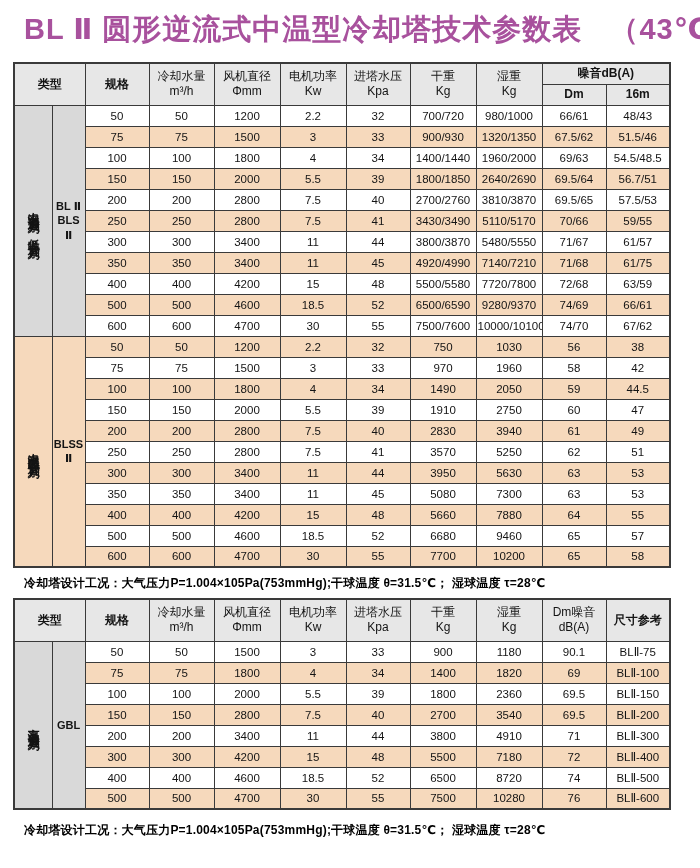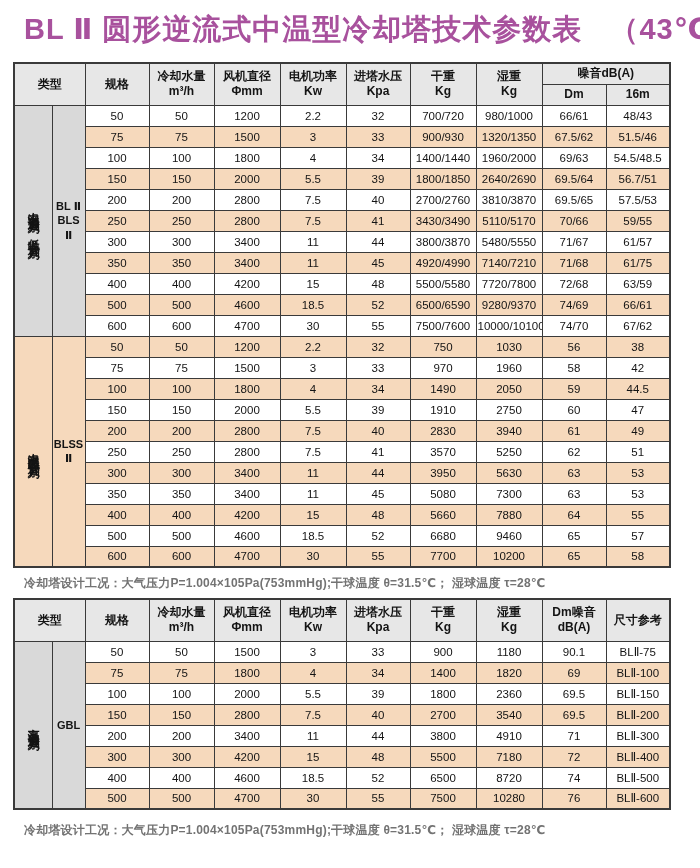--- a/index.html
+++ b/index.html
@@ -31,38 +31,38 @@
   }
   table.spec th, table.spec td{
     border:1px solid var(--border);
     text-align:center;vertical-align:middle;
     padding:0 1px;overflow:hidden;white-space:nowrap;
   }
   table.spec thead th{
     background:var(--header-bg);
     font-size:12px;font-weight:bold;line-height:1.25;
   }
-  table.spec thead .hsub{display:block;font-weight:bold;}
+  table.spec thead .hsub{display:block;font-weight:normal;}
   table.spec tbody td{font-size:11.5px;height:21px;background:#ffffff;}
   table.spec tbody tr.alt td{background:var(--row-alt);}
   table.spec tbody td.series-cell{
     background:var(--group-bg);
     writing-mode:vertical-rl;text-orientation:upright;
     font-size:12px;font-weight:bold;letter-spacing:2px;
     padding:4px 0;white-space:normal;
   }
   table.spec tbody td.model-cell{
     background:var(--group-bg);
     font-size:11px;font-weight:bold;white-space:pre-line;line-height:1.3;
   }
   .t1-head-h{height:42px;}
   .t1-noise{height:21px;}
   .footnote{
     margin:7px 0 6px 24px;
-    font-size:12px;font-weight:bold;color:#737373;
+    font-size:12px;font-weight:bold;color:#000000;
     letter-spacing:0.2px;white-space:nowrap;
   }
   .footnote.gap-bottom{margin-top:12px;}
   .title2{margin-top:4px;}
 </style>
 </head>
 <body>
 
 <div class="page">
 

